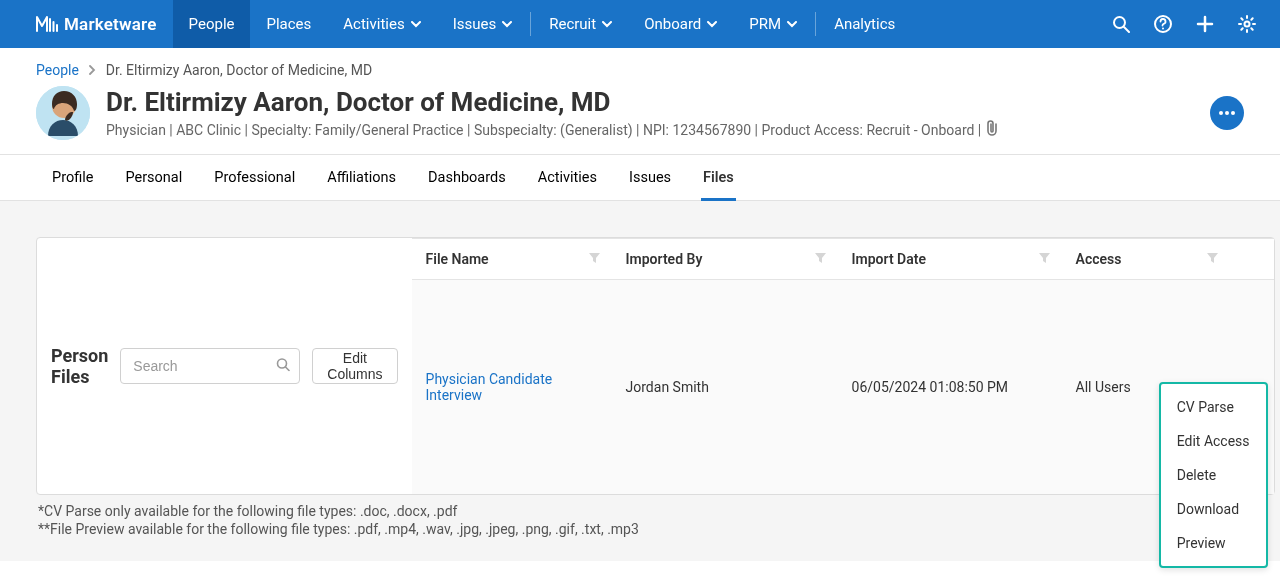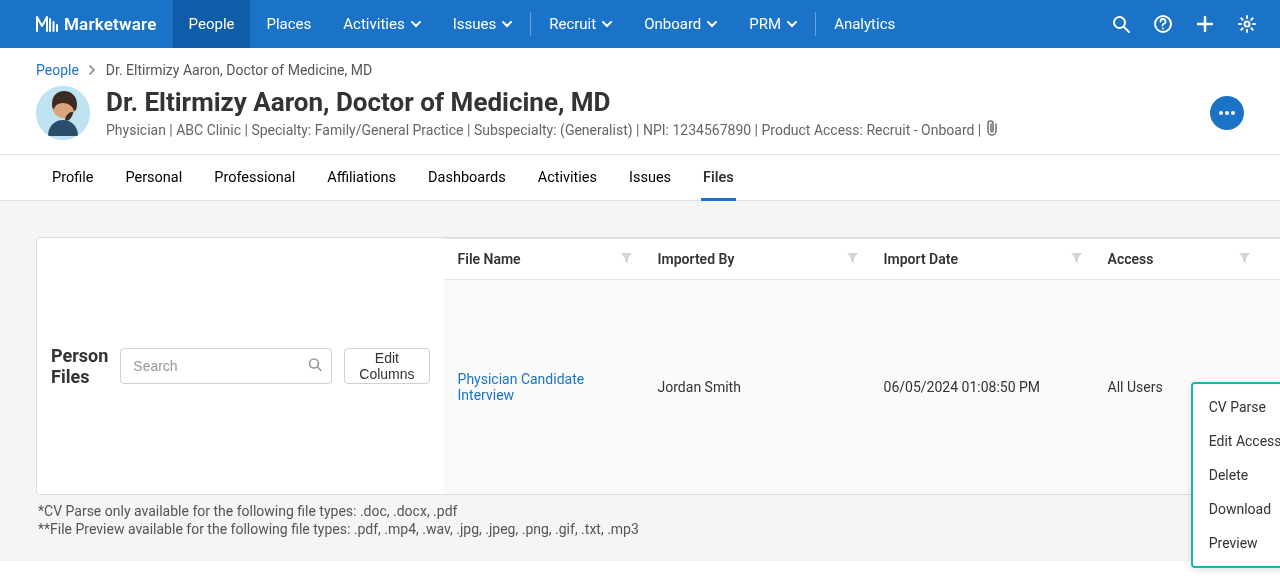--- a/index.html
+++ b/index.html
@@ -175,21 +175,21 @@
     font-size: 18px;
     font-weight: 700;
     color: #333;
     flex: 1;
   }
   .search-wrap {
     position: relative;
   }
   .search-input {
     height: 36px;
-    width: 212px;
+    width: 180px;
     border: 1px solid #d0d0d0;
     border-radius: 4px;
     padding: 0 34px 0 12px;
     font-size: 14px;
     color: #333;
     outline: none;
   }
   .search-input::placeholder { color: #999; }
   .search-icon-inside {
     position: absolute; right: 10px; top: 50%; transform: translateY(-50%);

